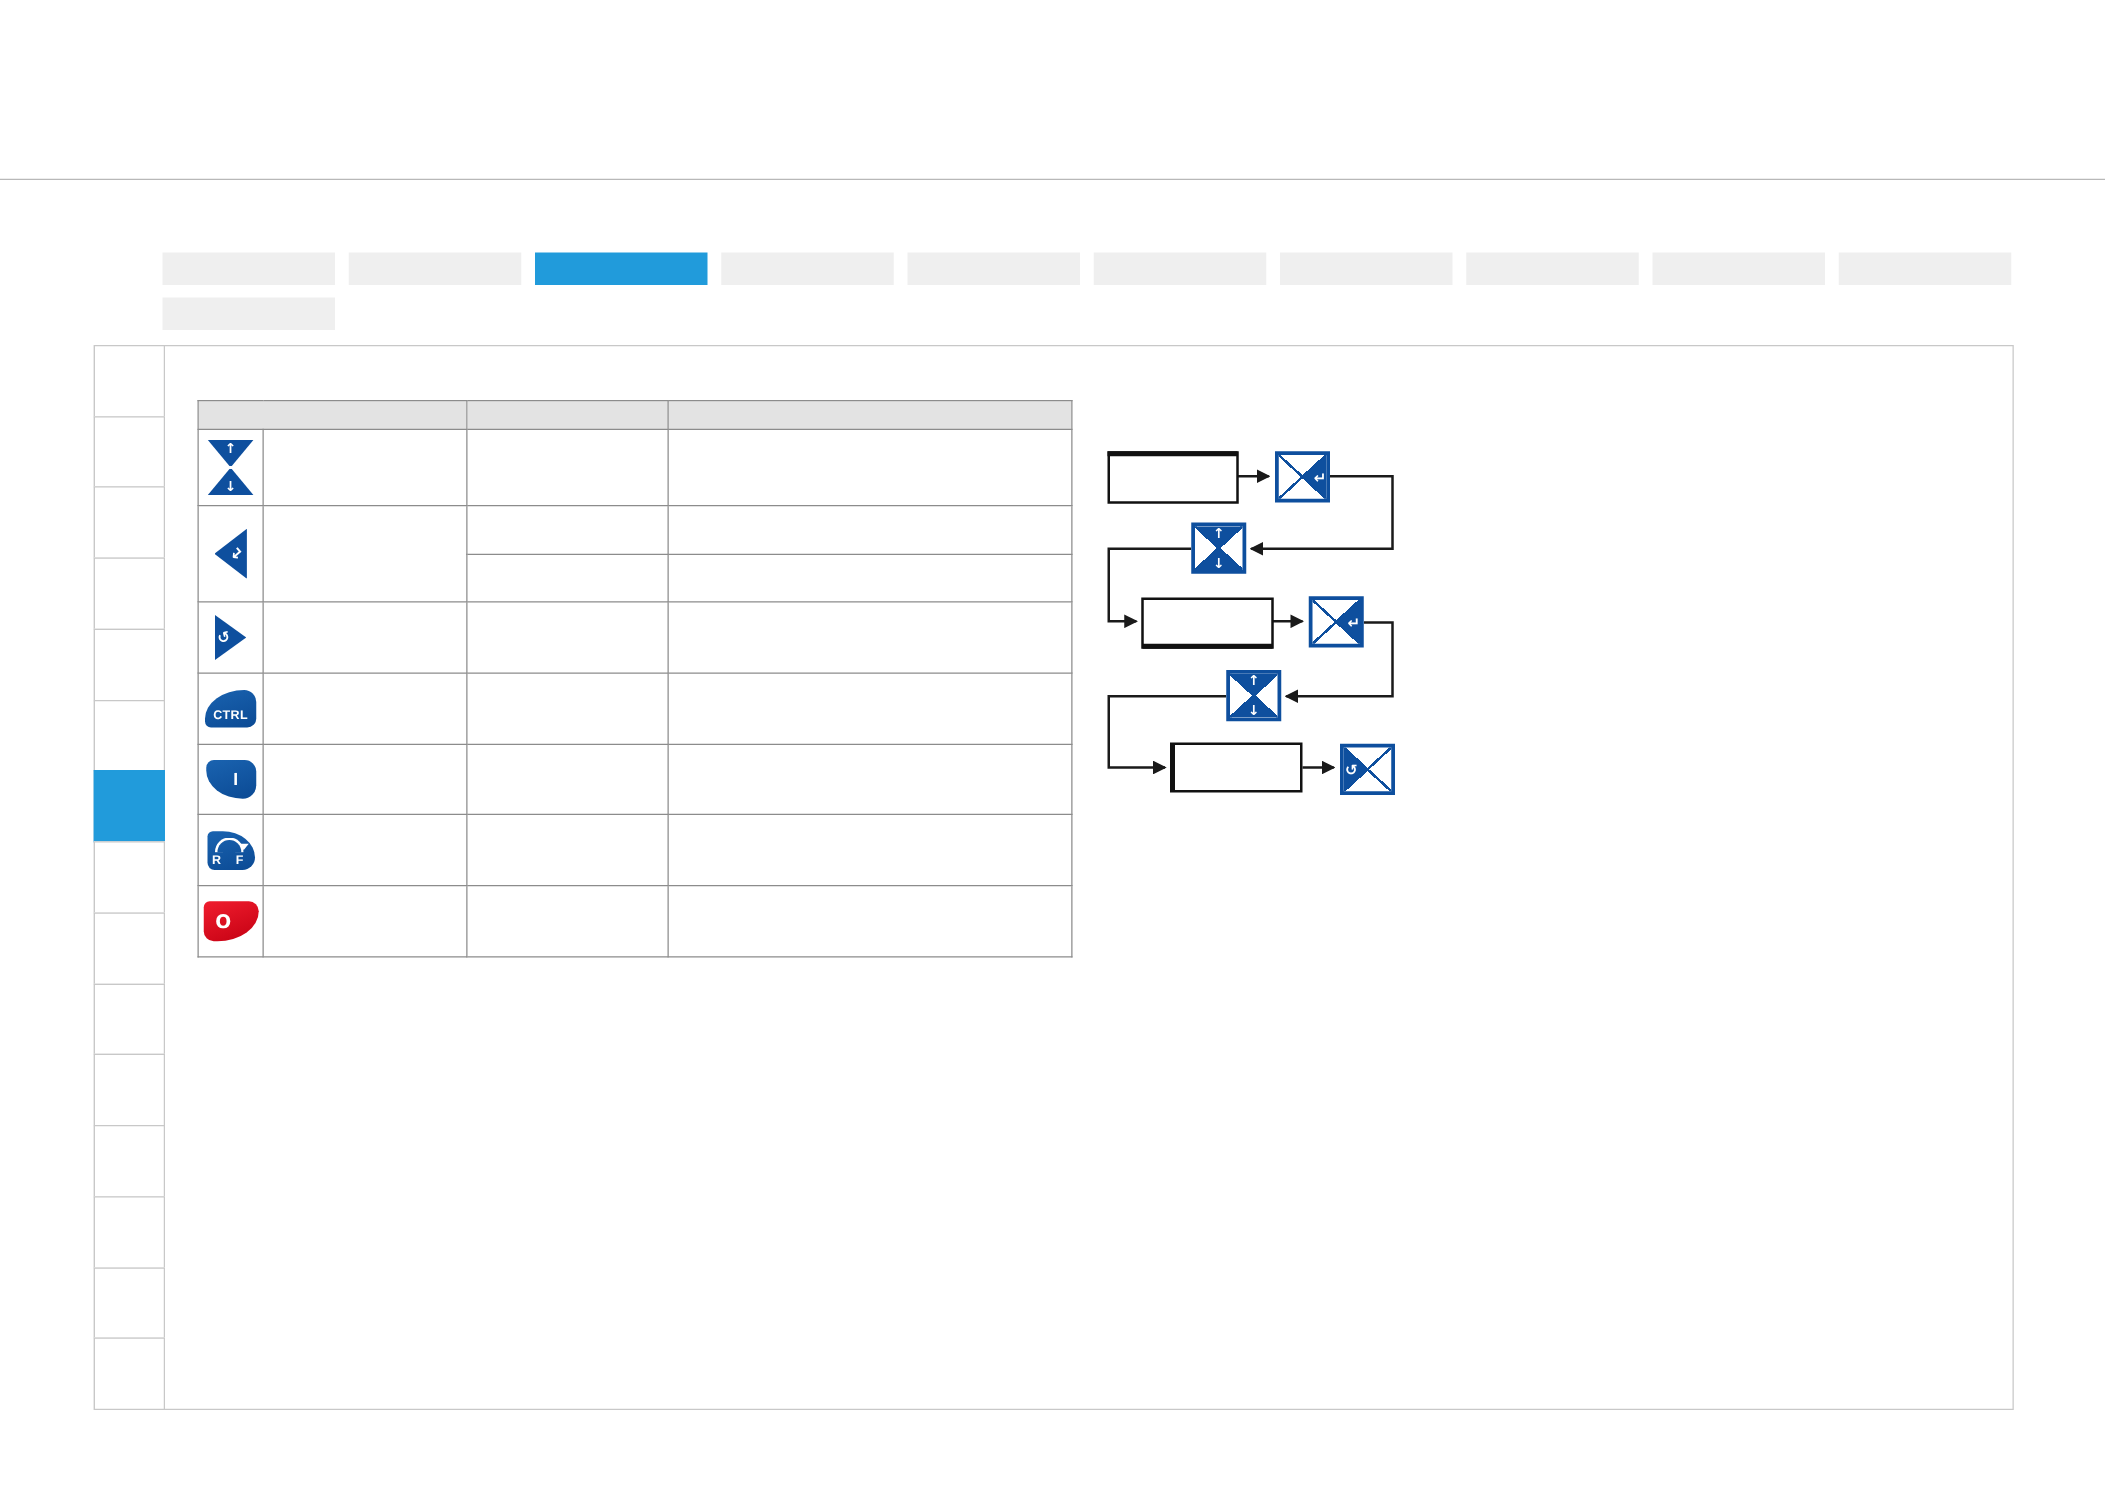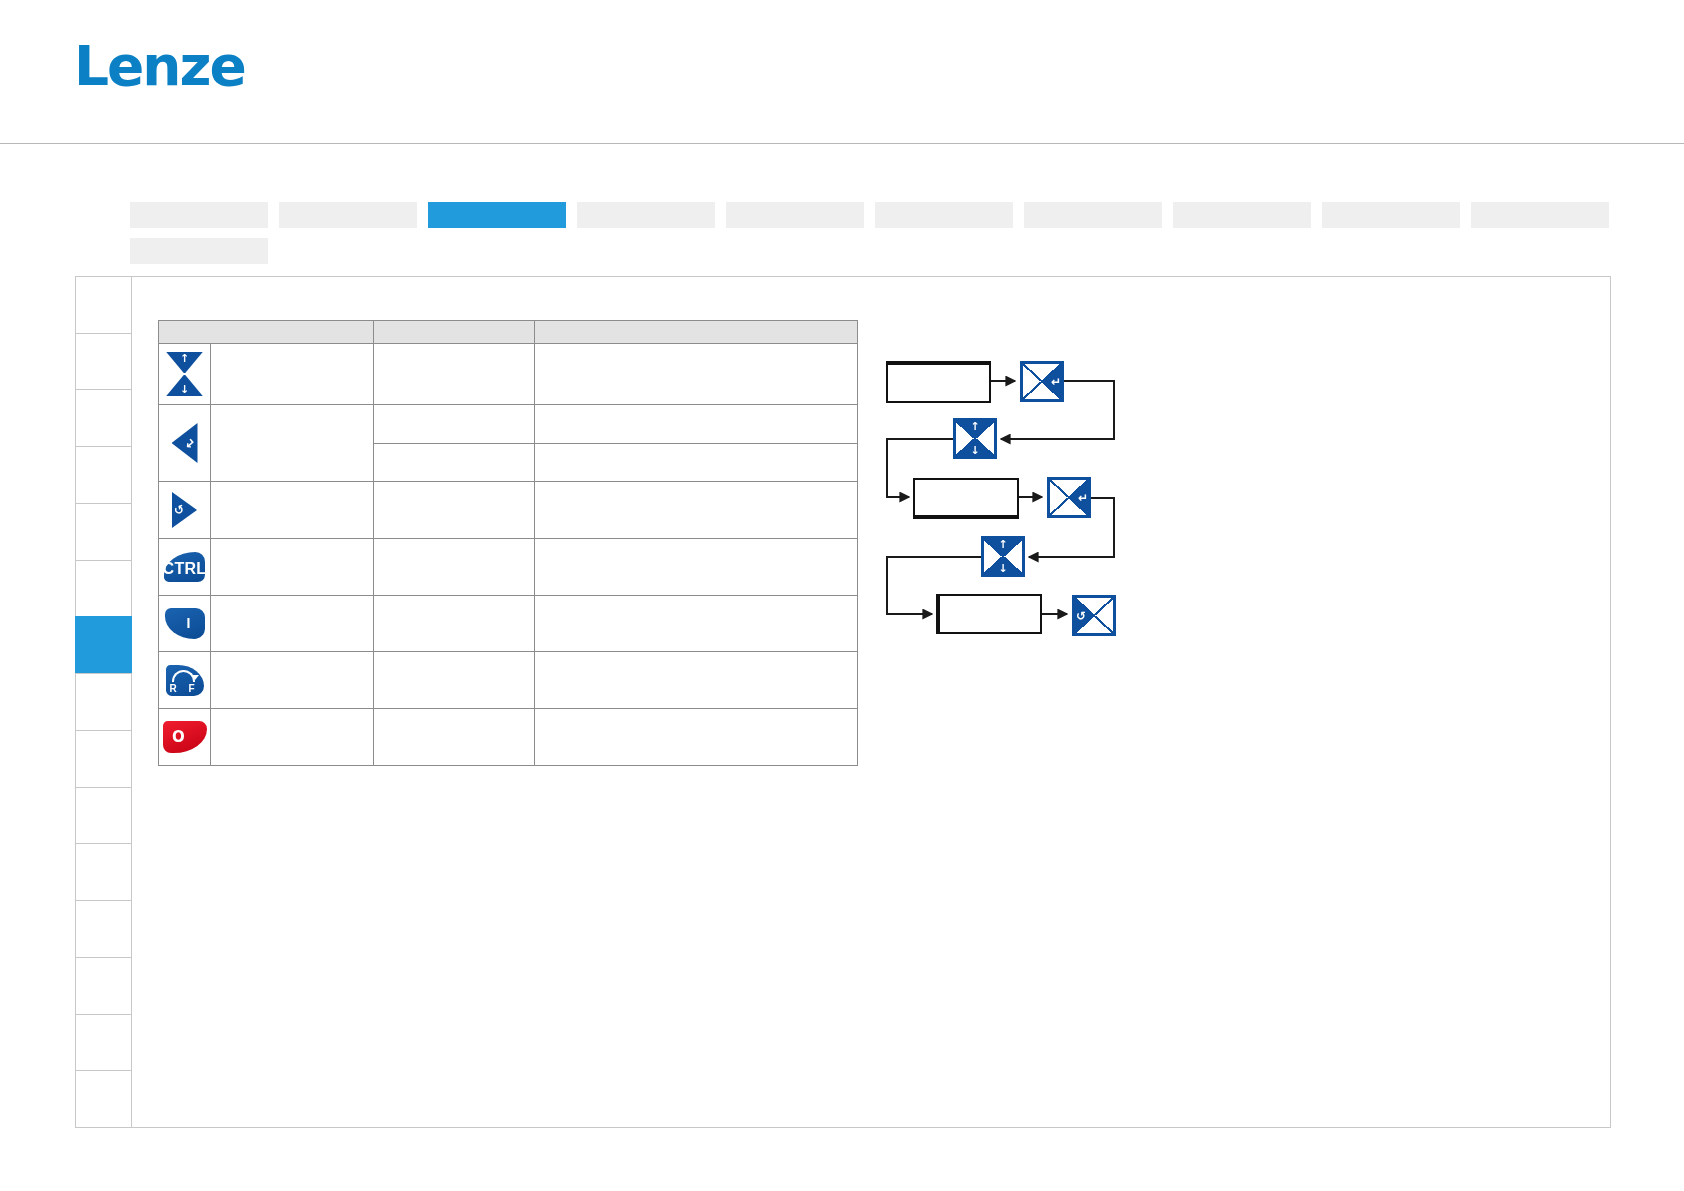--- a/index.html
+++ b/index.html
@@ -46,21 +46,21 @@
   .wedge-left .g{color:#fff;font-family:"DejaVu Sans",sans-serif;font-weight:bold;font-size:13px;
      margin-right:2px;transform:rotate(-40deg);}
   .wedge-right{width:25px;height:36px;background:#0e4f9e;
      clip-path:polygon(0 0,100% 50%,0 100%);
      display:flex;align-items:center;justify-content:flex-start;}
   .wedge-right .g{color:#fff;font-family:"DejaVu Sans",sans-serif;font-weight:bold;font-size:12px;
      margin-left:2px;transform:rotate(-15deg);}
   .qkey{color:#fff;font-family:"Liberation Sans",sans-serif;font-weight:bold;
      background:linear-gradient(160deg,#1a63b0,#0b4a94);display:flex;}
   .ctrlkey{width:41px;height:30px;border-radius:95% 12px 9px 6px;
-     align-items:flex-end;justify-content:center;font-size:16px;letter-spacing:.3px;padding-bottom:4px;box-sizing:border-box;text-align:center;}
+     align-items:flex-end;justify-content:center;font-size:10px;letter-spacing:.3px;padding-bottom:4px;box-sizing:border-box;text-align:center;}
   .ikey{width:40px;height:31px;border-radius:8px 12px 14px 95%;
      align-items:center;justify-content:center;font-size:14px;padding-left:8px;padding-bottom:2px;box-sizing:border-box;}
   .rfkey{width:38px;height:31px;border-radius:6px 95% 14px 8px;position:relative;}
   .rfkey .arc{position:absolute;left:6px;top:5px;width:19px;height:10px;border:2px solid #fff;
      border-bottom:none;border-radius:12px 12px 0 0;}
   .rfkey .arctip{position:absolute;left:25px;top:10px;width:0;height:0;
      border-left:4px solid transparent;border-right:4px solid transparent;border-top:5px solid #fff;}
   .rfkey .r,.rfkey .f{position:absolute;bottom:2px;font-size:10px;color:#fff;font-weight:bold;}
   .rfkey .r{left:4px;}
   .rfkey .f{left:23px;}
@@ -87,21 +87,20 @@
   .g.g-top{top:-1px;left:50%;transform:translateX(-50%);font-size:11px;}
   .g.g-bottom{bottom:-1px;left:50%;transform:translateX(-50%);font-size:11px;}
 
   .flow-svg{position:absolute;left:860px;top:350px;}
 </style>
 </head>
 <body>
 
 <div class="page">
 
-  <div class="logo">Lenze</div>
   <div class="header-rule"></div>
 
   <div class="tabrow">
     <div class="tab"></div>
     <div class="tab"></div>
     <div class="tab active"></div>
     <div class="tab"></div>
     <div class="tab"></div>
     <div class="tab"></div>
     <div class="tab"></div>

